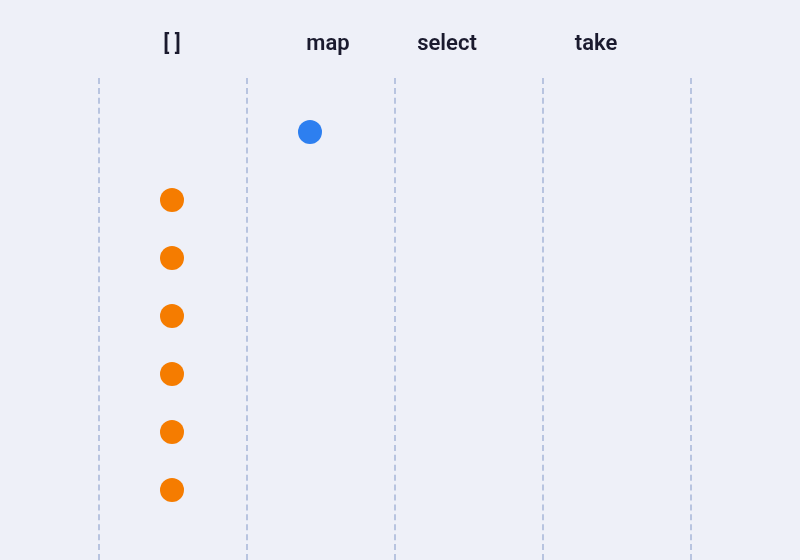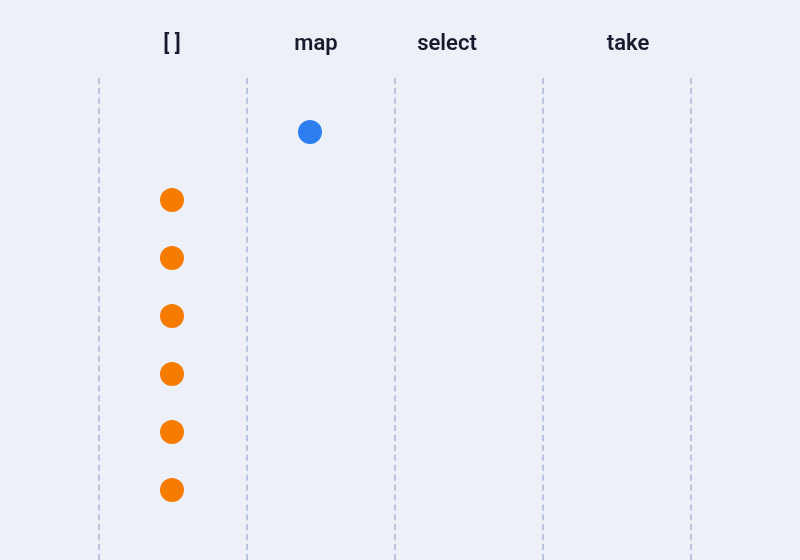--- a/index.html
+++ b/index.html
@@ -45,23 +45,23 @@
     }
     .orange { background: #f57c00; }
     .blue { background: #2d7ff0; }
   </style>
 </head>
 <body>
 
 <div class="container">
 
   <div class="column-header" style="left:172px">[ ]</div>
-  <div class="column-header" style="left:316px">map</div>
+  <div class="column-header" style="left:328px">map</div>
   <div class="column-header" style="left:447px">select</div>
-  <div class="column-header" style="left:628px">take</div>
+  <div class="column-header" style="left:596px">take</div>
 
   <div class="divider" style="left:98px"></div>
   <div class="divider" style="left:246px"></div>
   <div class="divider" style="left:394px"></div>
   <div class="divider" style="left:542px"></div>
   <div class="divider" style="left:690px"></div>
 
   <div class="ball blue" style="left:310px;top:132px"></div>
 
   <div class="ball orange" style="left:172px;top:200px"></div>

